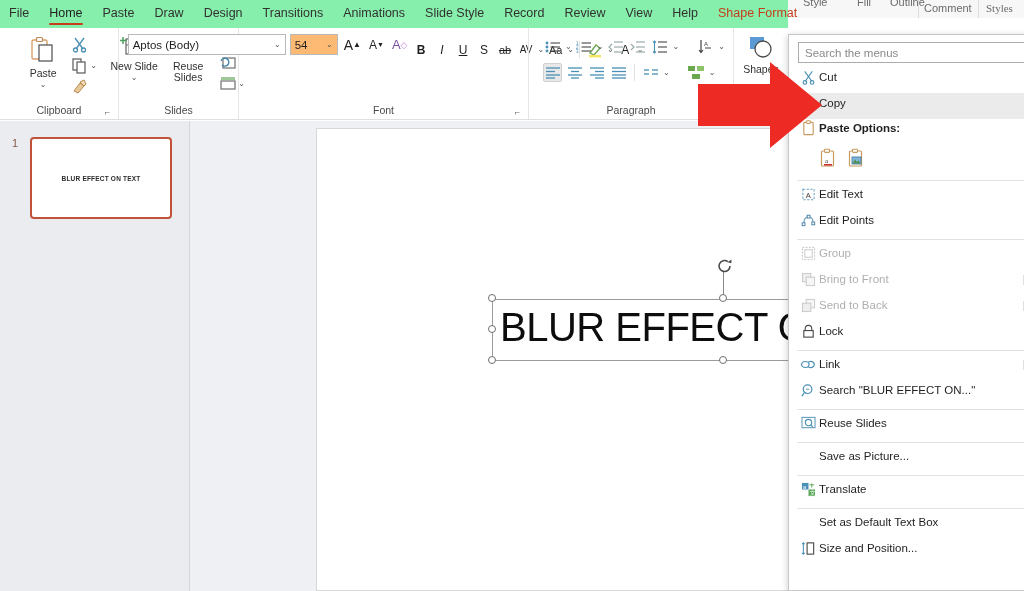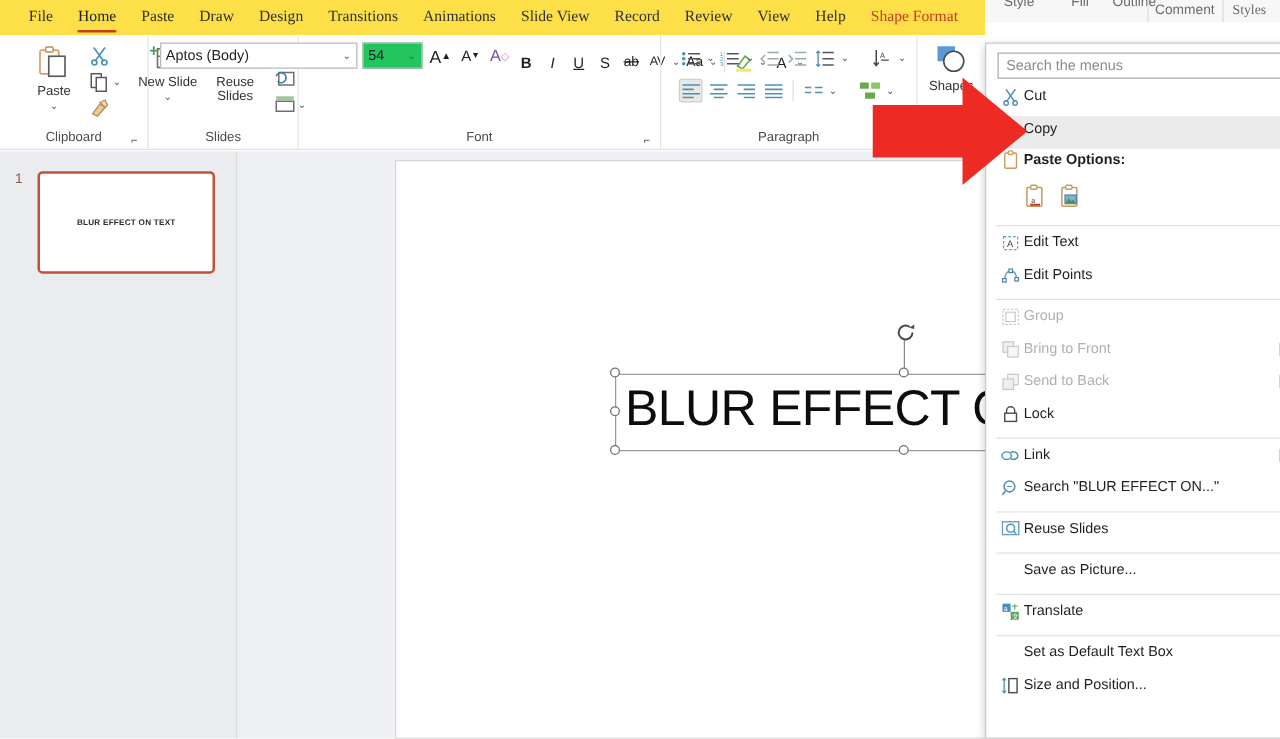--- a/index.html
+++ b/index.html
@@ -18,22 +18,22 @@
   }
   .topstrip .cutlabel {
     position:absolute; top:-4px; font-size:11px; color:#6b6b6b;
     white-space:nowrap;
   }
   .topstrip .divline { position:absolute; top:0; width:1px; height:18px; background:#dcdcdc; }
 
   
   .tabbar {
     position:absolute; left:0; top:0; width:788px; height:28px;
-    background:#fde047; display:flex; align-items:center;
-    padding-left:14px; gap:2px;font-family:Liberation Serif, serif;
+    background:#86efac; display:flex; align-items:center;
+    gap:2px;
   }
   .tab {
     font-size:12.5px; color:#323130; padding:4px 9px 6px 9px;
     position:relative; white-space:nowrap; cursor:default;
   }
   .tab.active { color:#1f1f1f; }
   .tab.active::after {
     content:""; position:absolute; left:9px; right:9px; bottom:1px;
     height:2px; background:#c43e1c; border-radius:1px;
   }
@@ -70,21 +70,21 @@
 
   
   .fontgrp { padding-top:6px; }
   .fontrow1 { display:flex; align-items:center; gap:4px; }
   .fontbox {
     width:158px; height:21px; border:1px solid #b9b9b9; background:#fff;
     font-size:11.5px; color:#1f1f1f; display:flex; align-items:center;
     padding:0 4px; justify-content:space-between;
   }
   .sizebox {
-    width:48px; height:21px; border:1px solid #b9b9b9; background:#22c55e;
+    width:48px; height:21px; border:1px solid #b9b9b9; background:#fdba74;
     font-size:11.5px; color:#1f1f1f; display:flex; align-items:center;
     padding:0 4px; justify-content:space-between;
   }
   .fontrow2 { display:flex; align-items:center; gap:2px; margin-top:6px; }
   .fbtn {
     min-width:19px; height:19px; display:flex; align-items:center; justify-content:center;
     font-size:12px; color:#1f1f1f; padding:0 2px;
   }
   .sep-v { width:1px; height:17px; background:#e0e0e0; margin:0 3px; }
 
@@ -183,21 +183,21 @@
   </div>
 
   <div class="tabbar">
     <div class="tab">File</div>
     <div class="tab active">Home</div>
     <div class="tab">Paste</div>
     <div class="tab">Draw</div>
     <div class="tab">Design</div>
     <div class="tab">Transitions</div>
     <div class="tab">Animations</div>
-    <div class="tab">Slide View</div>
+    <div class="tab">Slide Style</div>
     <div class="tab">Record</div>
     <div class="tab">Review</div>
     <div class="tab">View</div>
     <div class="tab">Help</div>
     <div class="tab contextual">Shape Format</div>
   </div>
 
   <div class="ribbon">
 
     <div class="group" style="width:118px;">

